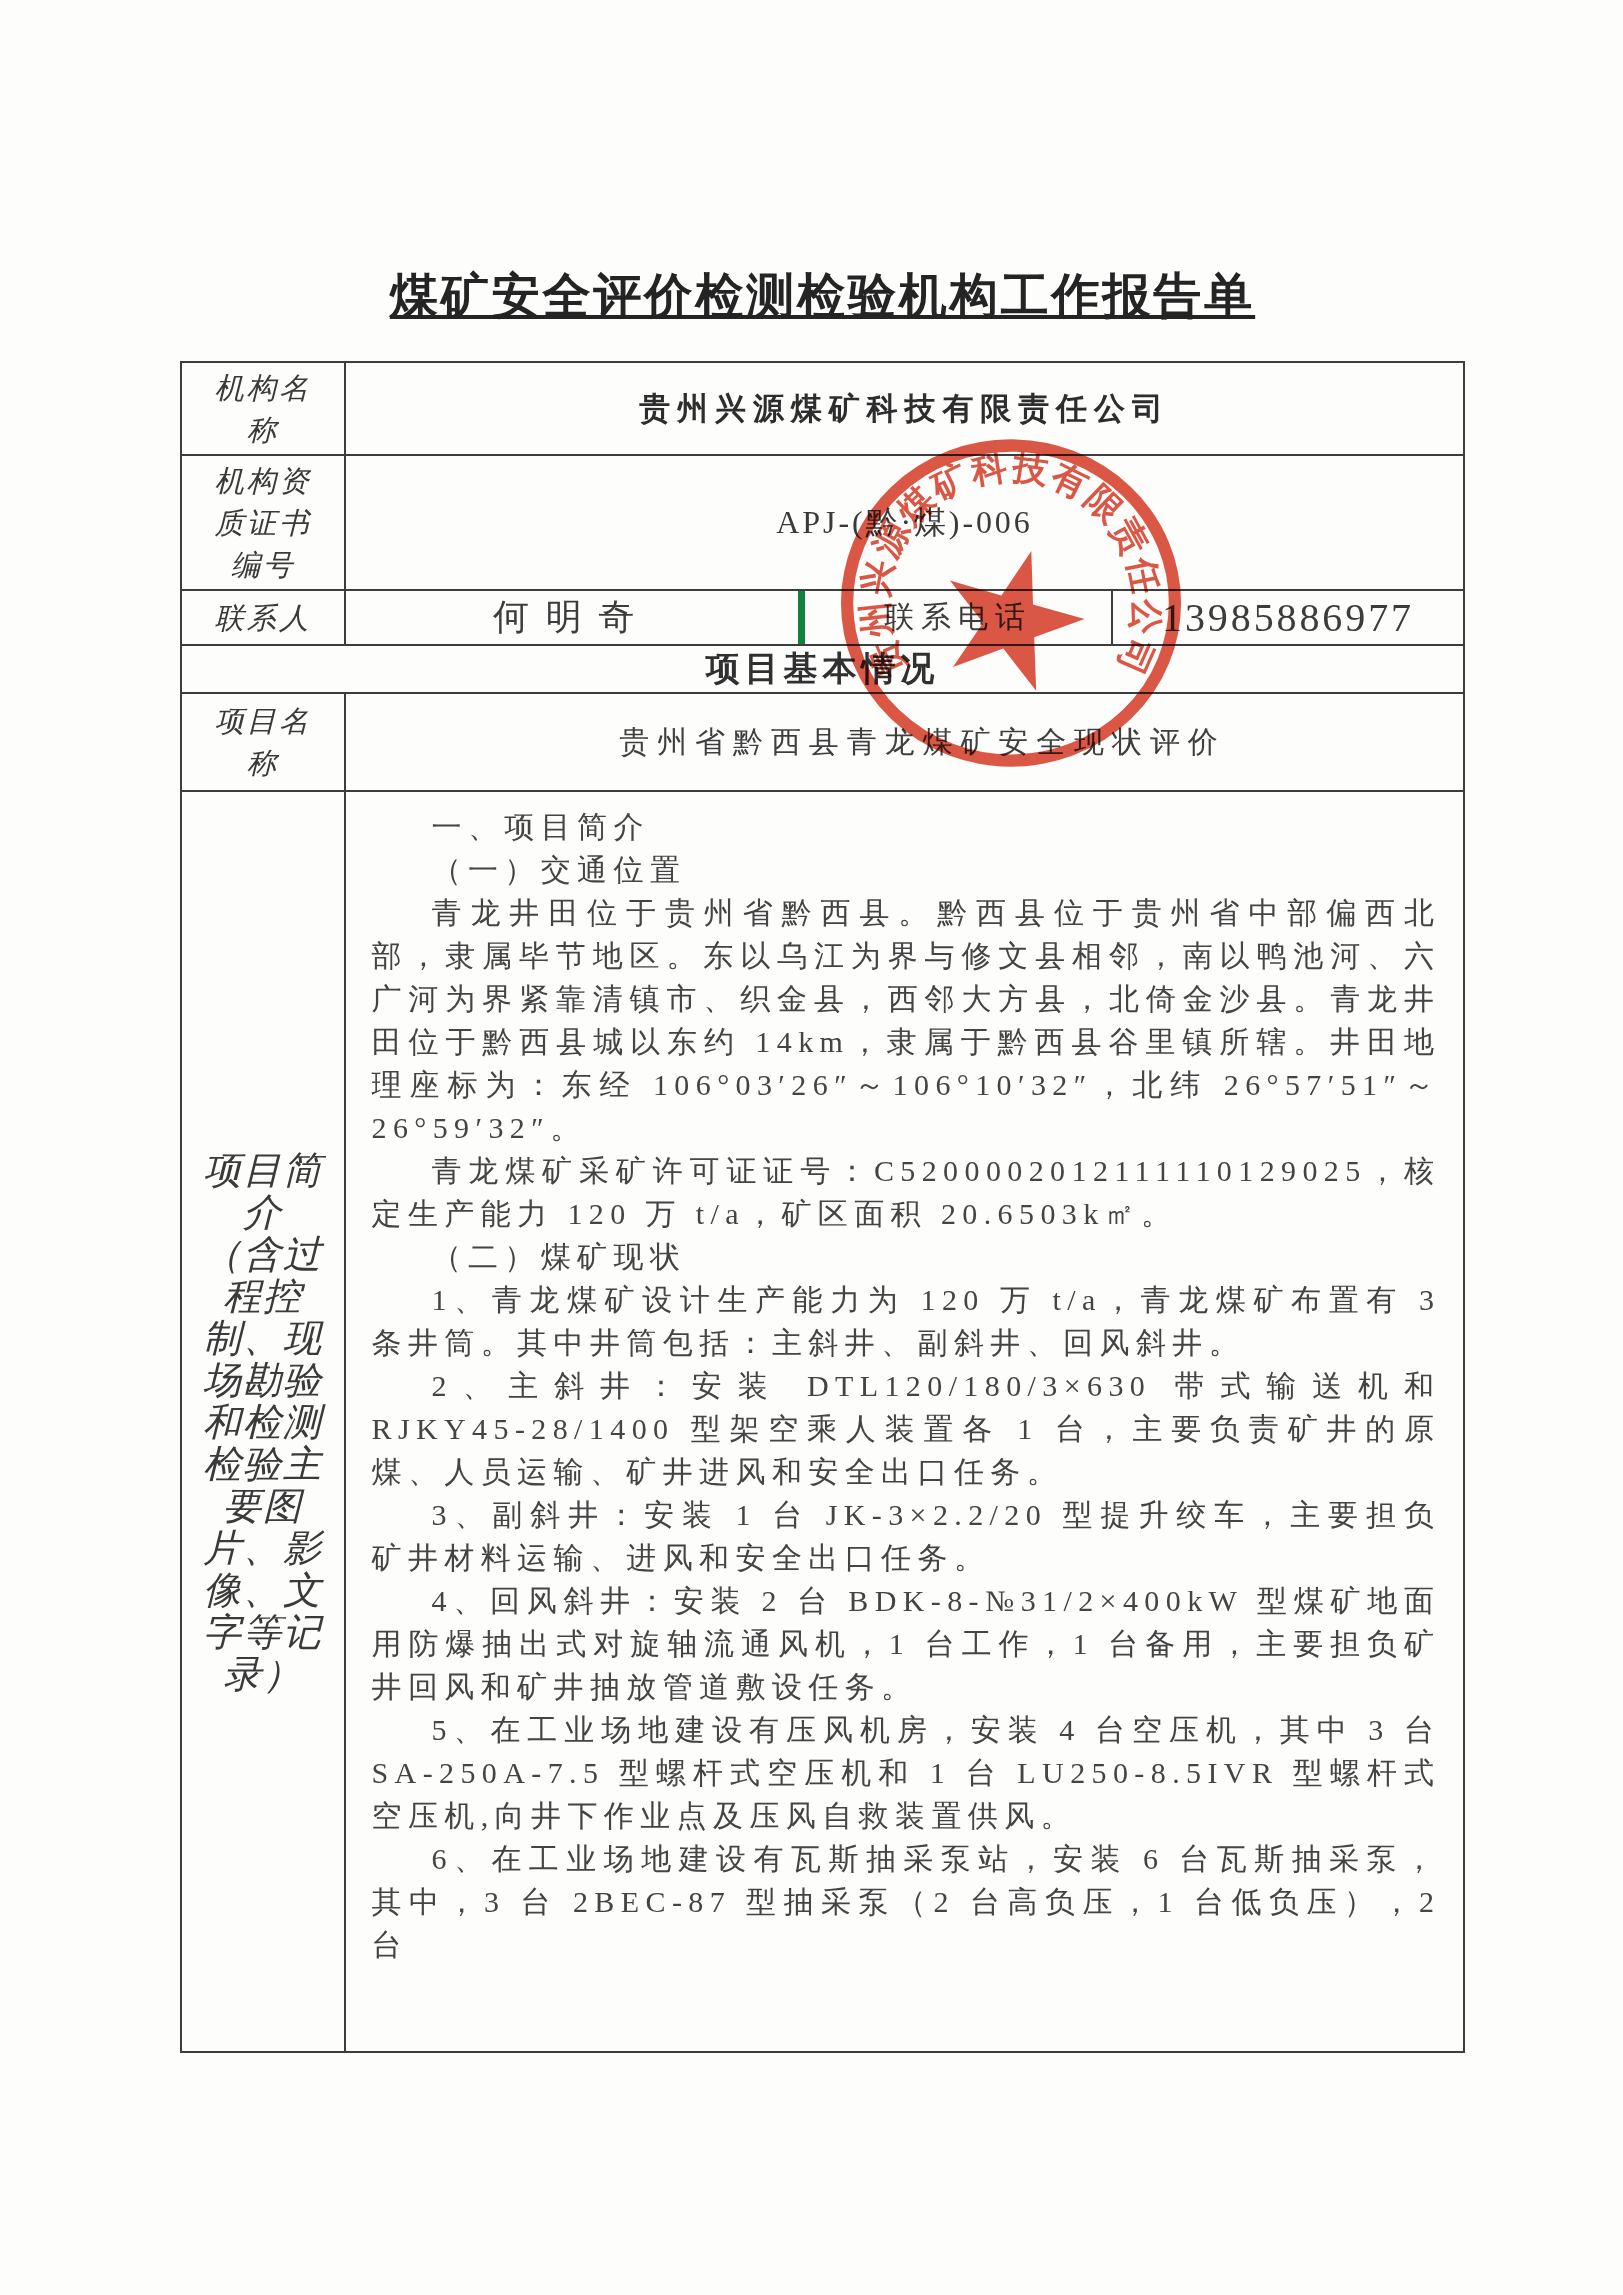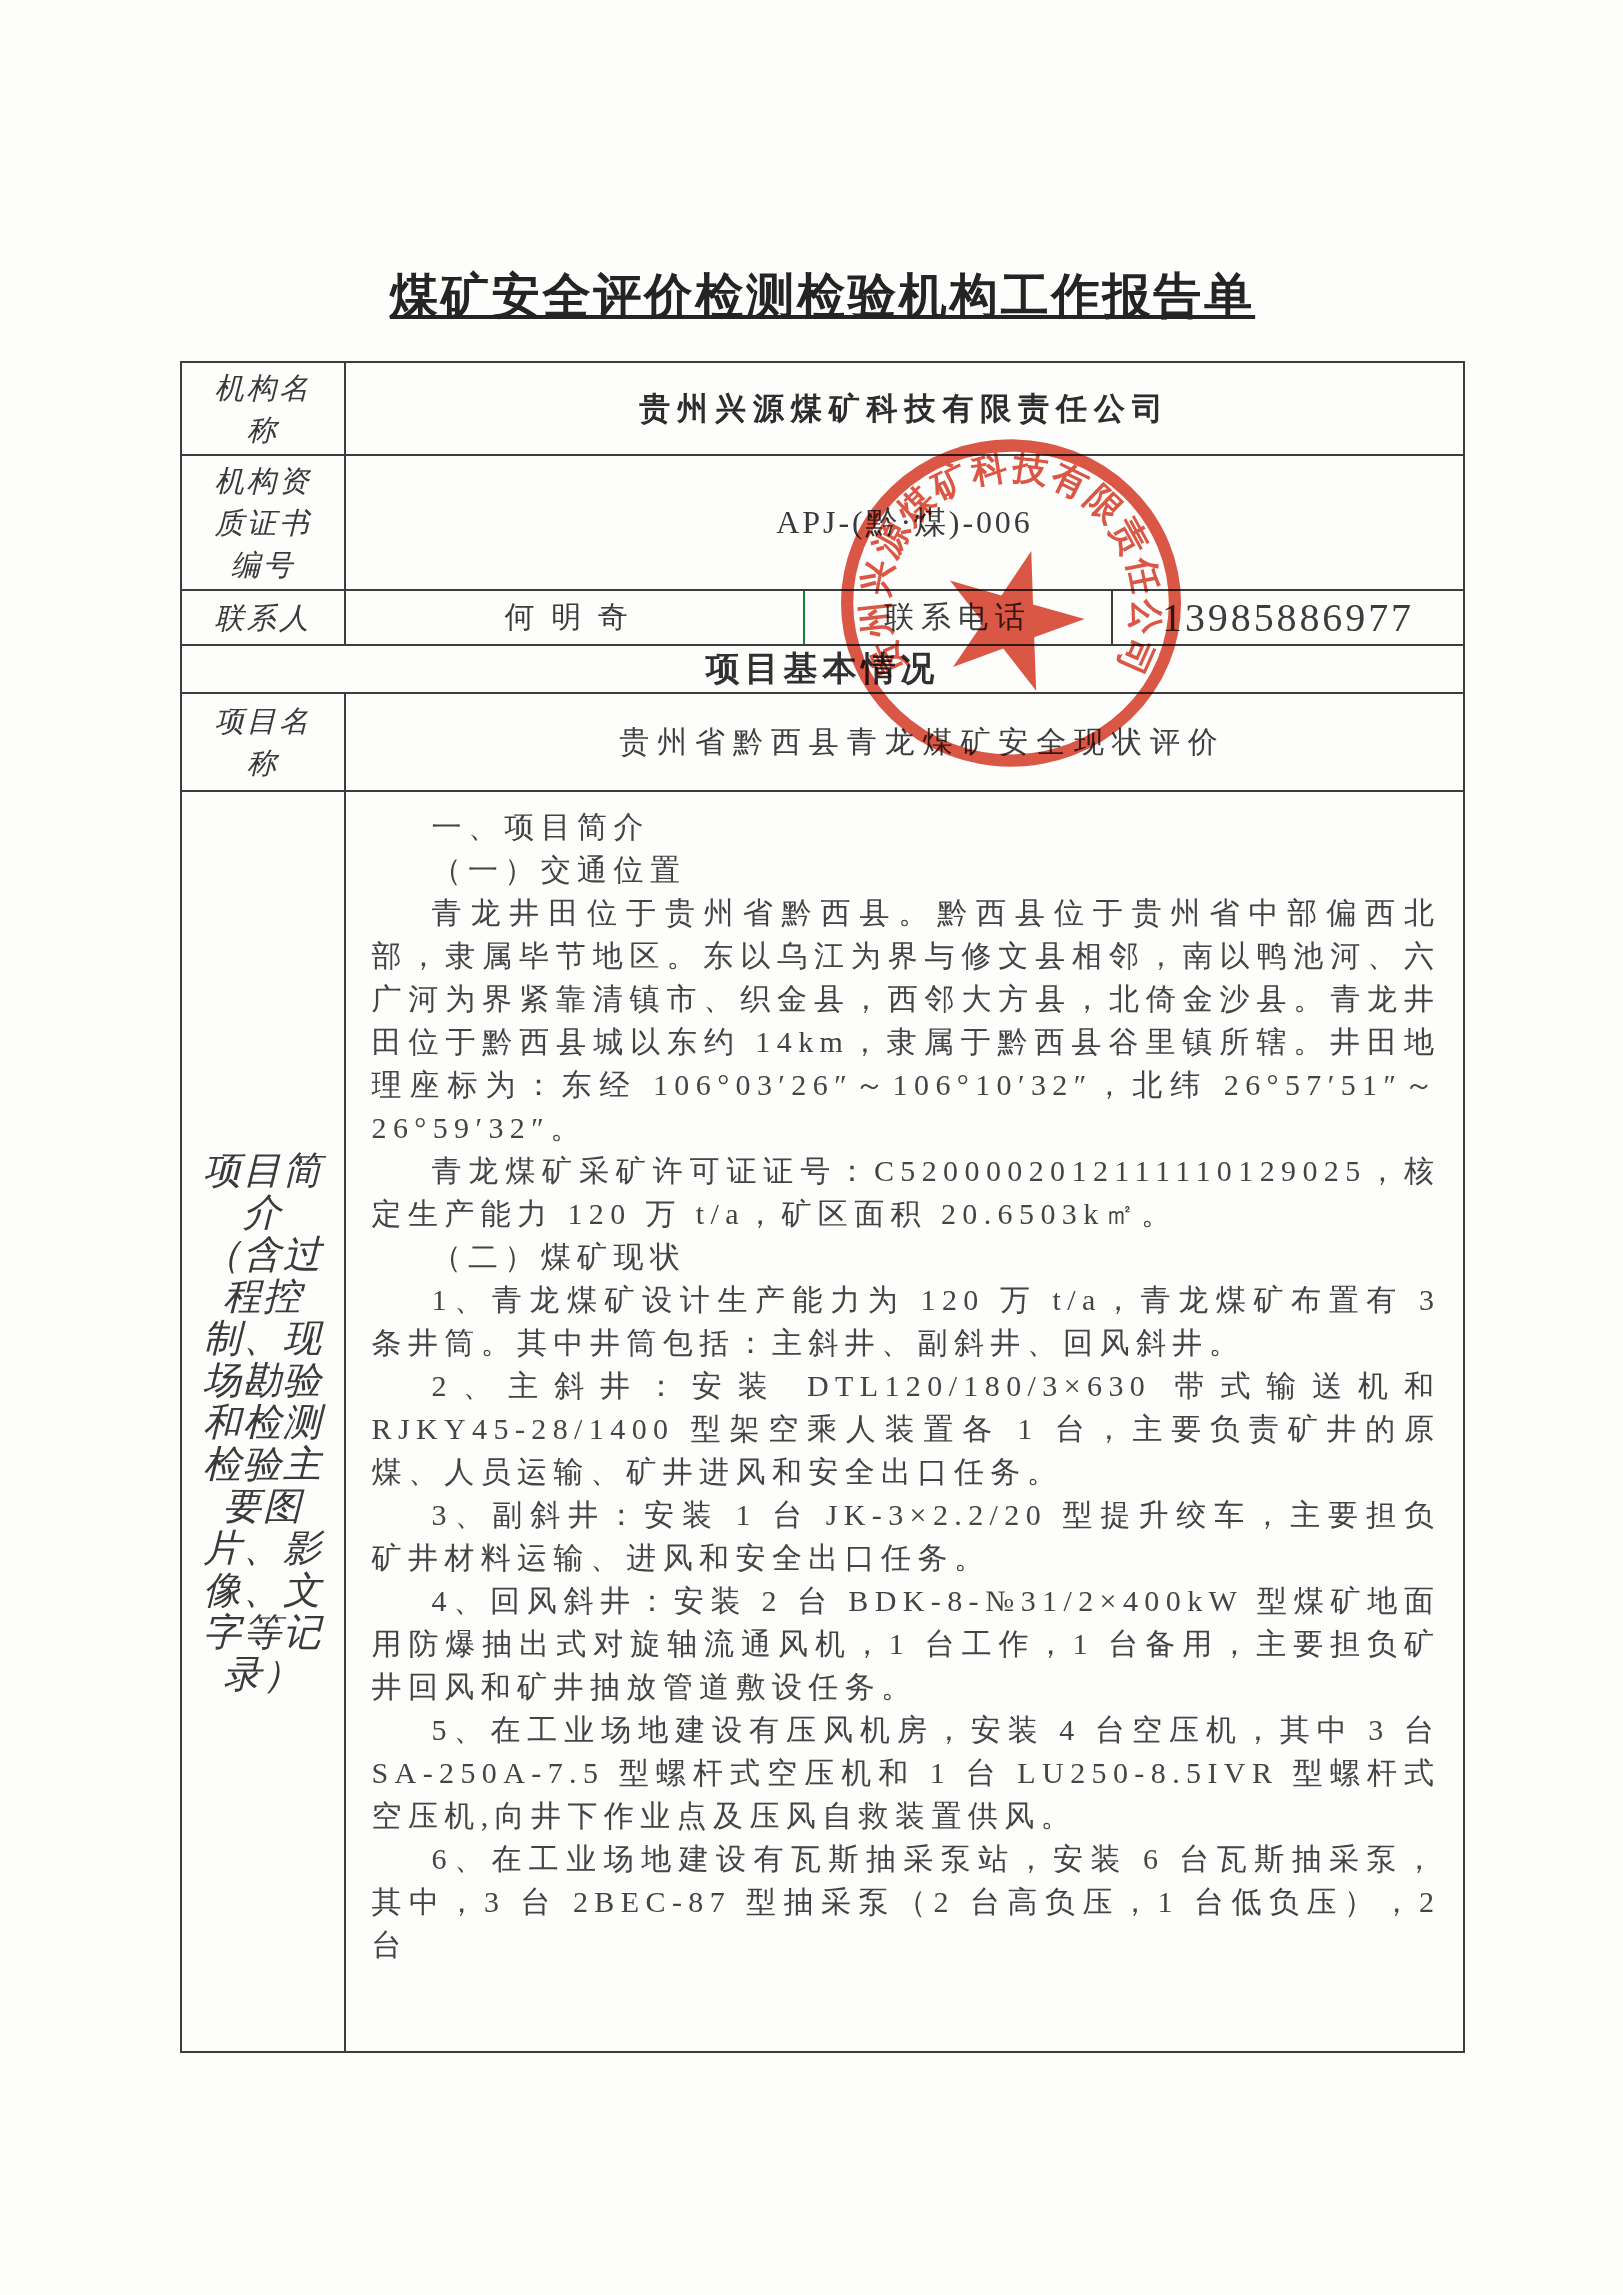--- a/index.html
+++ b/index.html
@@ -37,21 +37,21 @@
   .cell{box-sizing:border-box;display:flex;align-items:center;justify-content:center;min-width:0;}
   .label{
     flex:0 0 164px;border-right:2px solid #3d3d3d;
     text-align:center;white-space:pre-line;
     font-size:29.4px;line-height:42px;letter-spacing:2.9px;color:#3a3a3a;font-style:italic;
   }
   .value{flex:1 1 auto;text-align:center;}
   .hei{font-family:"Liberation Sans","DejaVu Sans",sans-serif;font-weight:bold;}
   .v-org{font-size:31px;letter-spacing:6.9px;color:#2d2d2d;}
   .v-cert{font-size:32px;letter-spacing:2.9px;color:#3a3a3a;}
-  .c-name{flex:0 0 459px;border-right:2px solid #15803d;font-size:30px;letter-spacing:16.7px;}
+  .c-name{flex:0 0 459px;border-right:7px solid #15803d;font-size:36px;letter-spacing:16.7px;}
   .c-phone-label{flex:0 0 308px;border-right:2px solid #3d3d3d;font-size:30px;letter-spacing:6.9px;}
   .c-phone{flex:1 1 auto;font-size:40px;letter-spacing:2.9px;}
   .v-section{font-size:34px;letter-spacing:4.9px;color:#303030;font-weight:bold;}
   .v-project{font-size:30px;letter-spacing:7.9px;color:#3f3f3f;padding-left:36px;}
   .intro-label{font-size:38px;line-height:42px;letter-spacing:2px;}
   .intro-body{
     flex:1 1 auto;display:block;
     padding:12.8px 22.6px 0 25.5px;
     text-align:justify;
     font-size:30px;line-height:43px;letter-spacing:6.4px;color:#444444;

